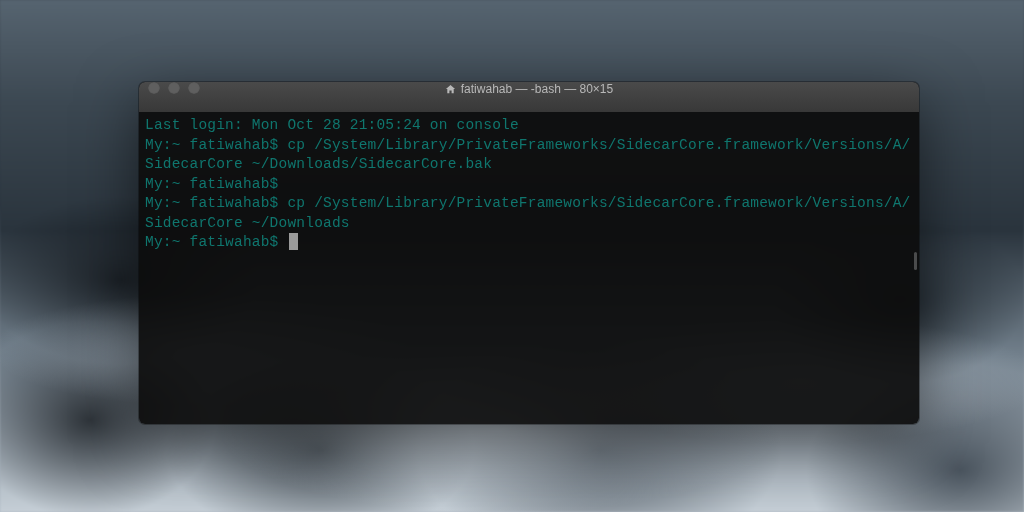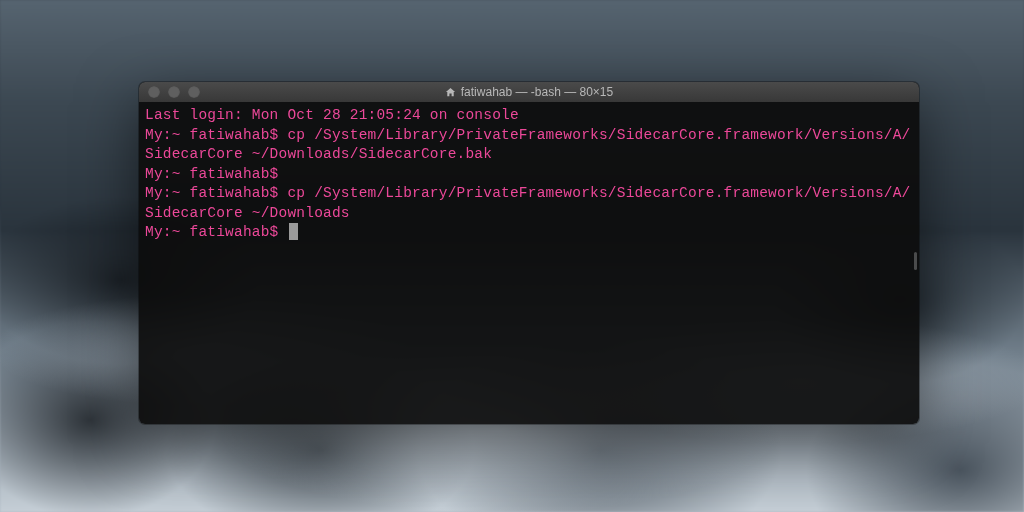--- a/index.html
+++ b/index.html
@@ -38,24 +38,24 @@
       width: 780px;
       height: 342px;
       background: rgba(12,12,12,0.92);
       border-radius: 6px;
       box-shadow: 0 20px 60px rgba(0,0,0,0.55), 0 0 0 1px rgba(0,0,0,0.3);
       overflow: hidden;
       display: flex;
       flex-direction: column;
     }
     .titlebar {
-      height: 20px;
+      height: 30px;
       background: linear-gradient(180deg, #4a4a4a 0%, #383838 100%);
       display: flex;
-      align-items: center;
+      align-items: flex-start;
       position: relative;
       flex-shrink: 0;
       border-top-left-radius: 6px;
       border-top-right-radius: 6px;
     }
     .traffic-lights {
       display: flex;
       gap: 8px;
       padding-left: 9px;
     }
@@ -77,21 +77,21 @@
       align-items: center;
       gap: 5px;
     }
     .home-icon {
       width: 11px; height: 11px;
       display: inline-block;
     }
     .terminal-body {
       flex: 1;
       padding: 4px 6px;
-      color: #ec4899;
+      color: #0f766e;
       font-size: 14.5px;
       line-height: 1.35;
       letter-spacing: 0.2px;
       white-space: pre-wrap;
       word-break: break-all;
       font-family: Menlo, Monaco, "Courier New", monospace;
     }
     .terminal-body .line { display: block; }
     .cursor {
       display: inline-block;

